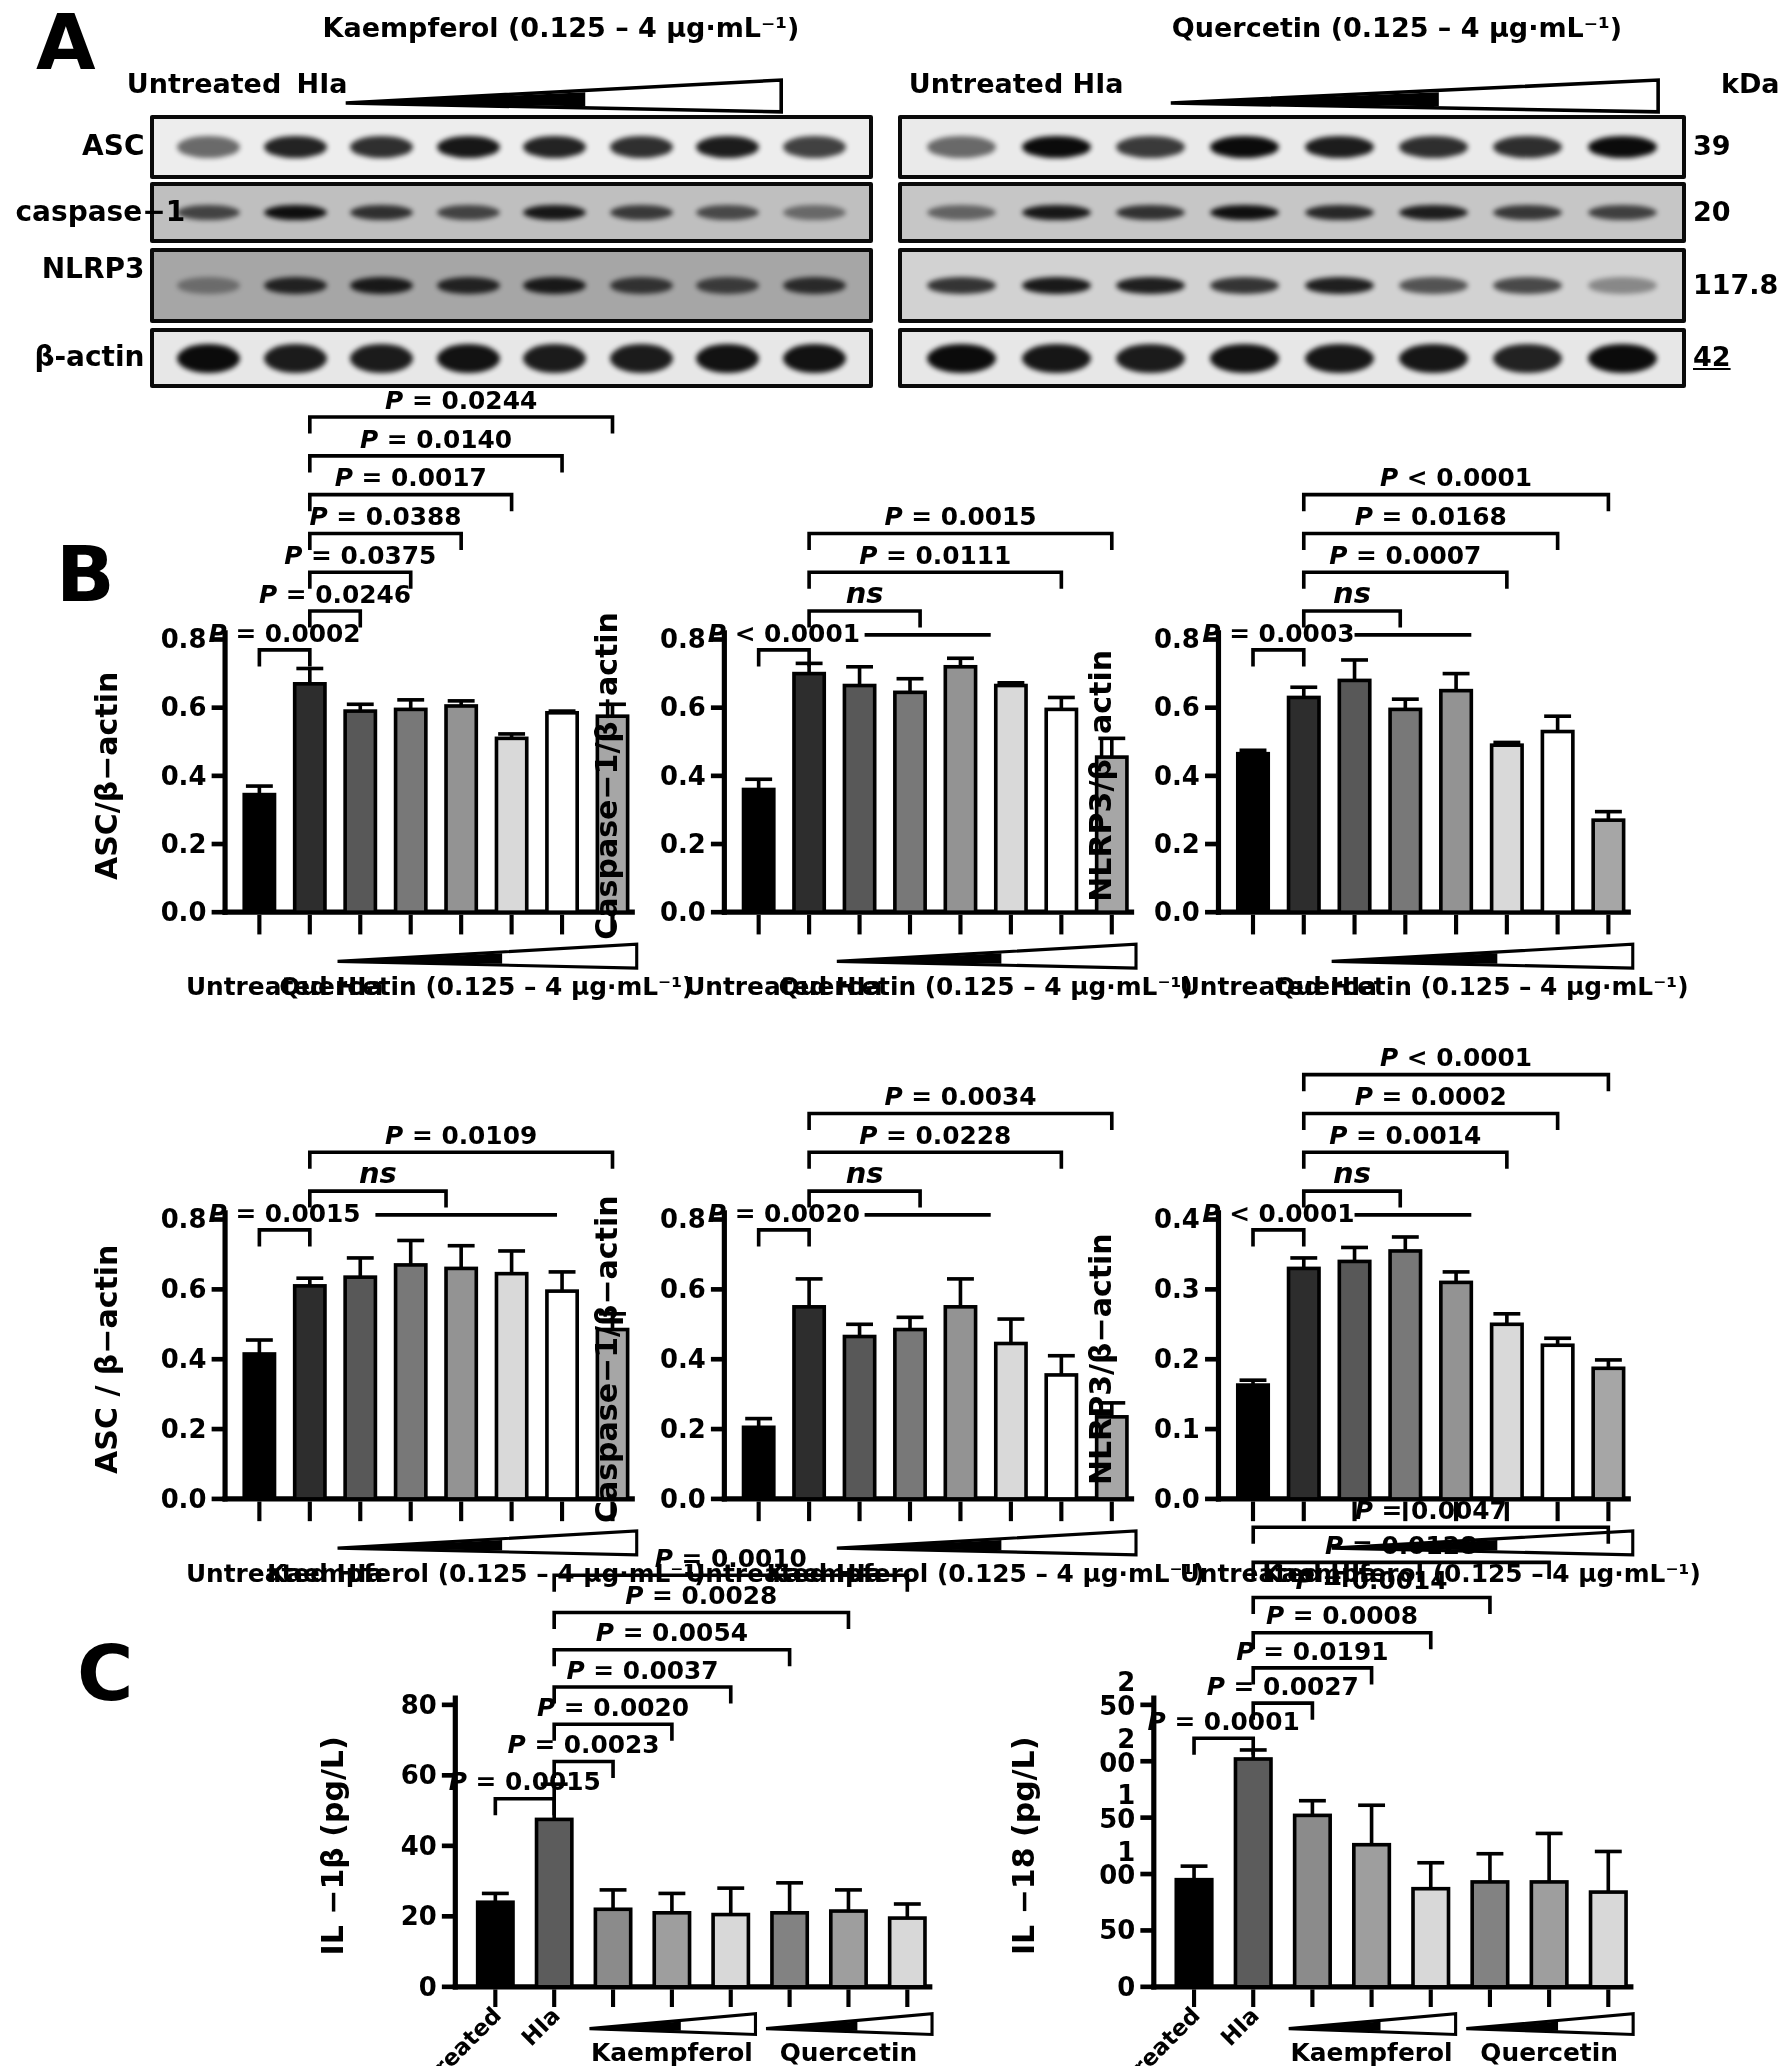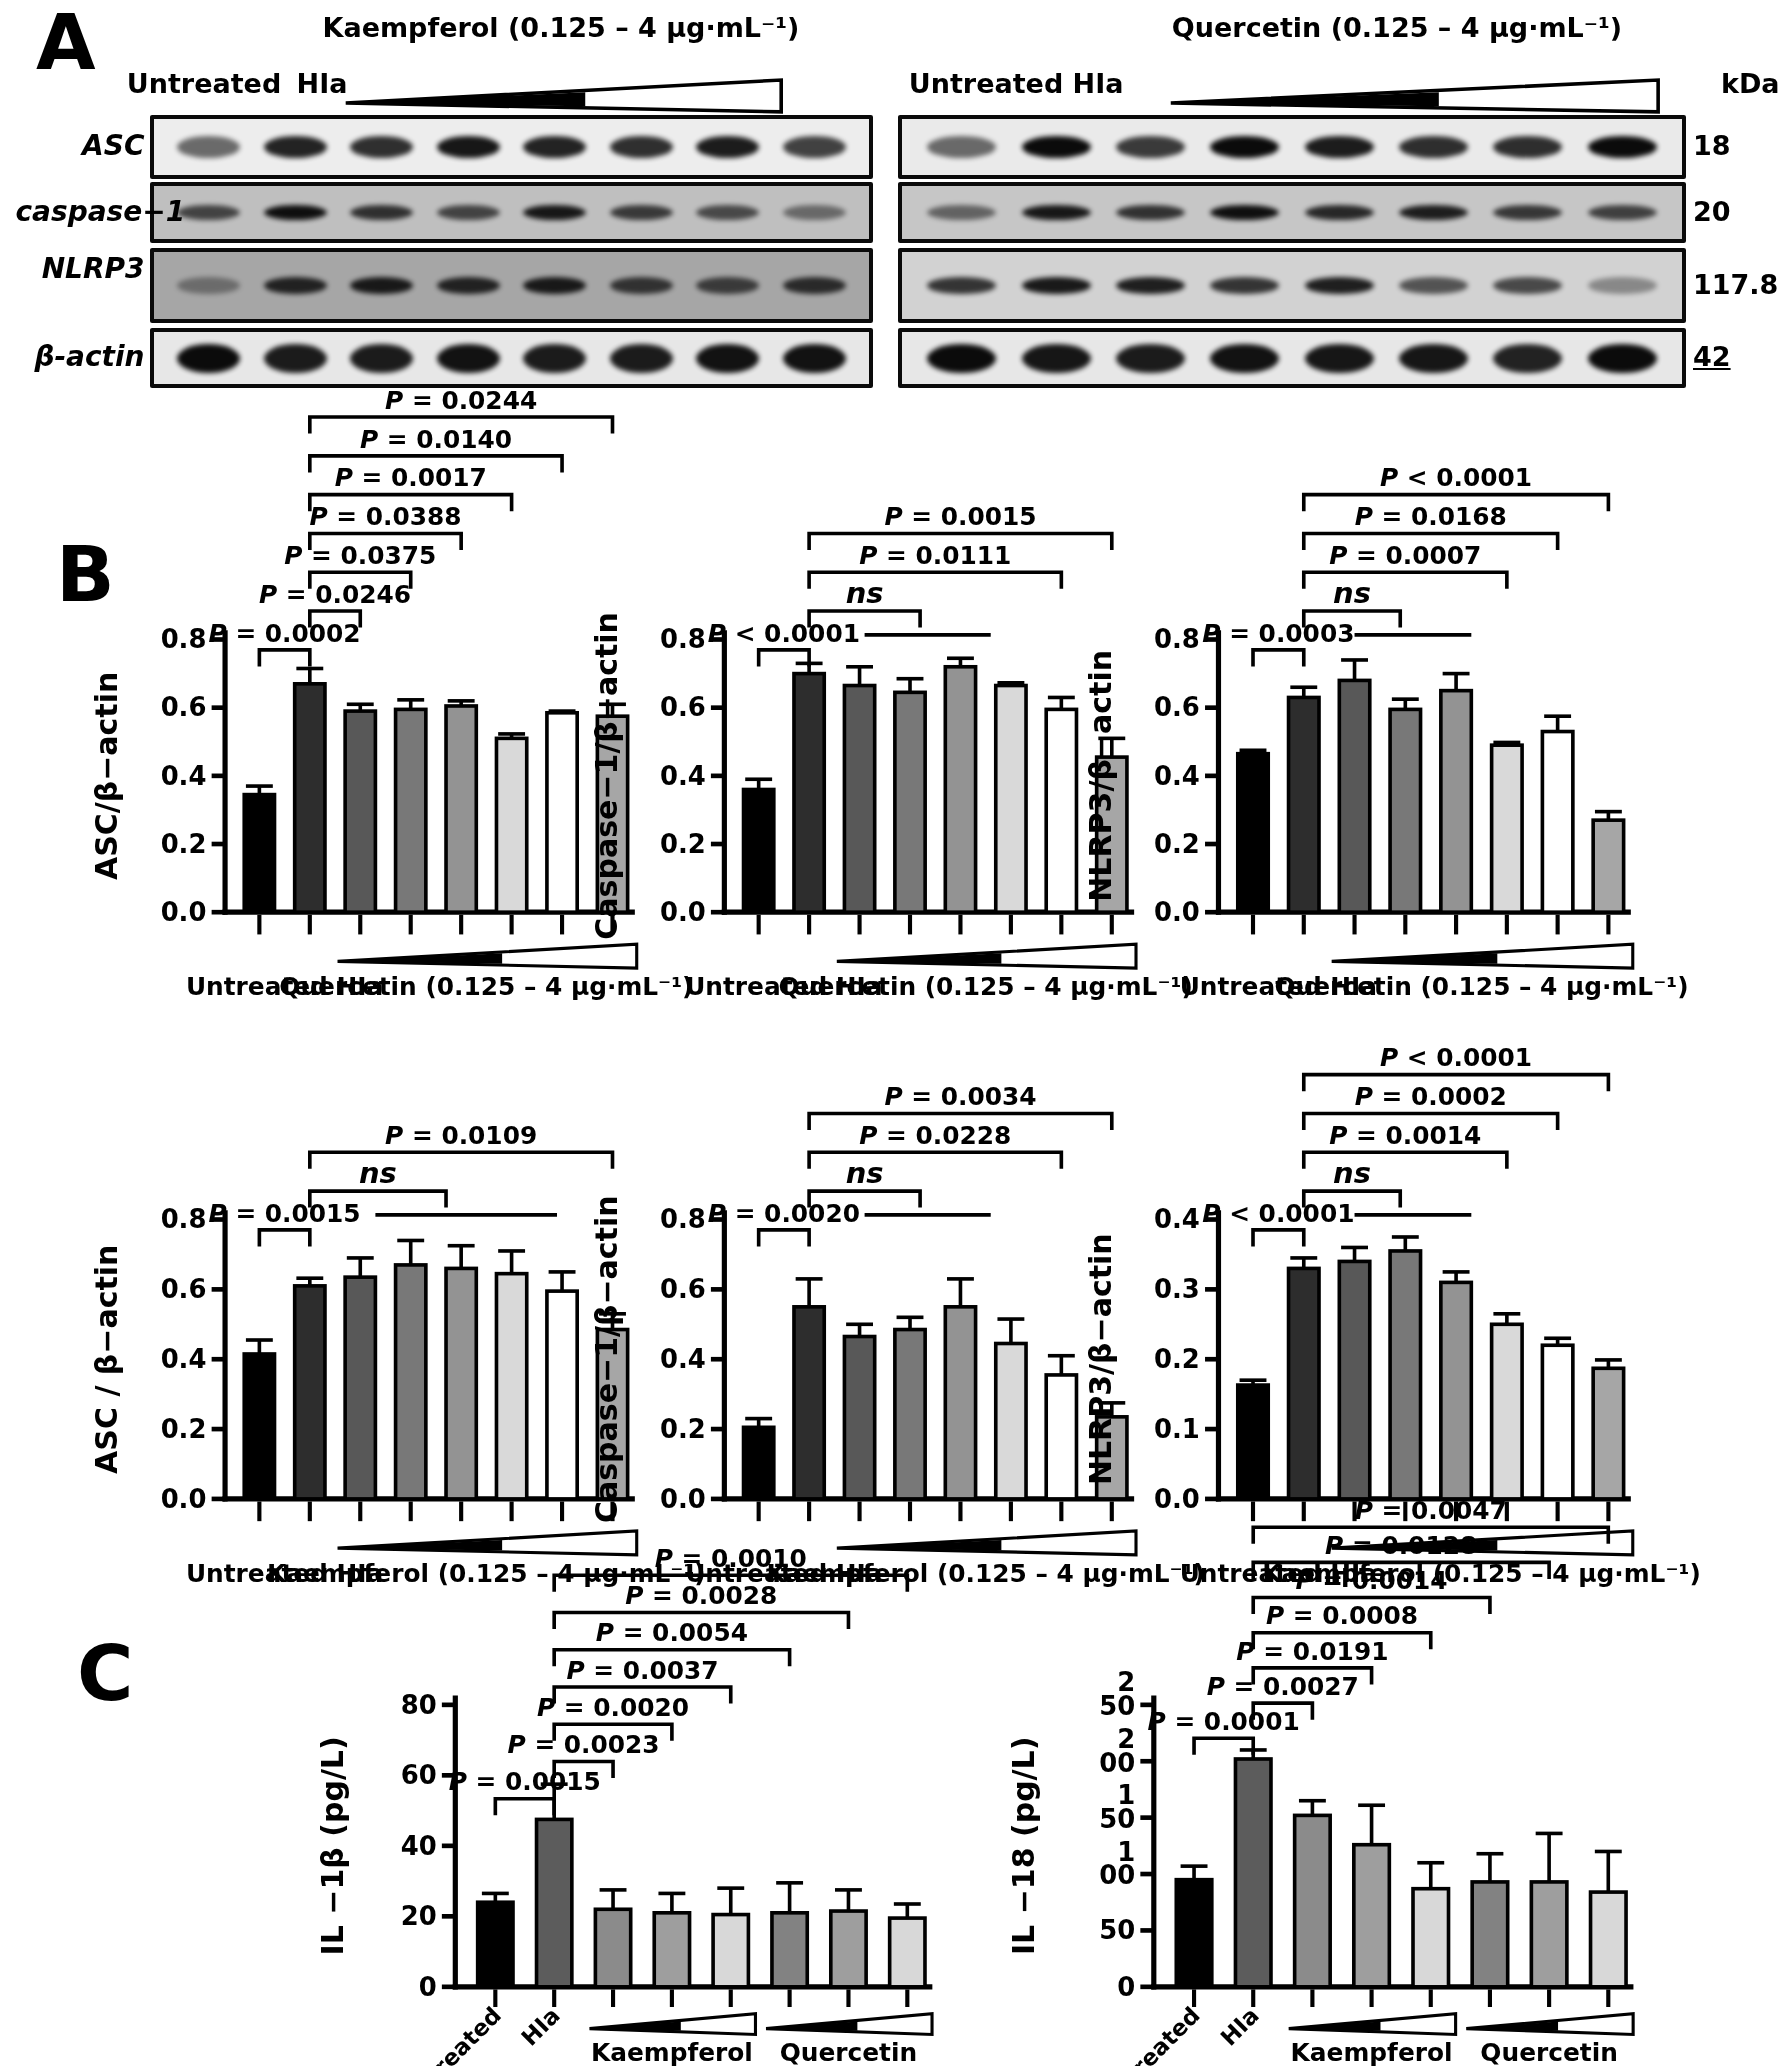--- a/index.html
+++ b/index.html
@@ -2,21 +2,21 @@
 <html style="font-size:8.3px"><head>
 <meta charset="utf-8">
 <style>
   html,body{margin:0;padding:0;background:#ffffff;}
   #figure{position:relative;width:1784px;height:2066px;background:#ffffff;overflow:hidden;
           font-family:"DejaVu Sans","Liberation Sans",sans-serif;font-weight:bold;color:#000;}
   .abs{position:absolute;}
   .panel-letter{font-size:77px;font-weight:bold;line-height:1;}
   .blot-header{font-size:27px;white-space:nowrap;transform:translateX(-50%);}
   .lane-label{font-size:27px;white-space:nowrap;transform:translateX(-50%);}
-  .blot-row-label{font-size:28px;text-align:right;width:129px;font-style:italic;}
+  .blot-row-label{font-size:28px;text-align:right;width:129px;}
   .kda{font-size:27px;white-space:nowrap;}
   .blot-box{border:4.1px solid #0a0a0a;box-sizing:border-box;display:flex;align-items:center;
             justify-content:space-evenly;border-radius:2.1px;}
   .band{display:block;background:#000;border-radius:50%;filter:blur(2.6px);}
   svg text{font-family:"DejaVu Sans","Liberation Sans",sans-serif;font-weight:bold;fill:#000;}
 </style>
 </head>
 <body>
 
 <div id="figure">
@@ -121,21 +121,21 @@
         <span class="band" style="width: 69px; height: 29px; opacity: 0.9;"></span>
         <span class="band" style="width: 69px; height: 29px; opacity: 0.9;"></span>
         <span class="band" style="width: 69px; height: 29px; opacity: 0.85;"></span>
         <span class="band" style="width: 69px; height: 29px; opacity: 0.95;"></span>
       </div>
       <div class="abs blot-row-label" style="left: 15.5px; top: 129px;">ASC</div>
       <div class="abs blot-row-label" style="left: 15.5px; top: 195px;">caspase−1</div>
       <div class="abs blot-row-label" style="left: 15.5px; top: 252px;">NLRP3</div>
       <div class="abs blot-row-label" style="left: 15.5px; top: 340px;">β-actin</div>
       <div class="abs kda" style="left: 1693px; top: 68px; margin-left: 28px;">kDa</div>
-      <div class="abs kda" style="left: 1693px; top: 130px;">18</div>
+      <div class="abs kda" style="left: 1693px; top: 130px;">39</div>
       <div class="abs kda" style="left: 1693px; top: 196px;">20</div>
       <div class="abs kda" style="left: 1693px; top: 269px;">117.8</div>
       <div class="abs kda" style="left: 1693px; top: 341px; text-decoration: underline;">42</div>
     </div>
 
   <svg id="chart-layer" class="abs" style="left:0;top:0;" width="1784" height="2066" viewBox="0 0 3448 3993">
       <g>
         <line x1="435" y1="1768" x2="435" y2="1218" stroke="#000" stroke-width="10"></line>
         <line x1="430" y1="1763" x2="1227" y2="1763" stroke="#000" stroke-width="10"></line>
         <line x1="409" y1="1763" x2="435" y2="1763" stroke="#000" stroke-width="9"></line>

